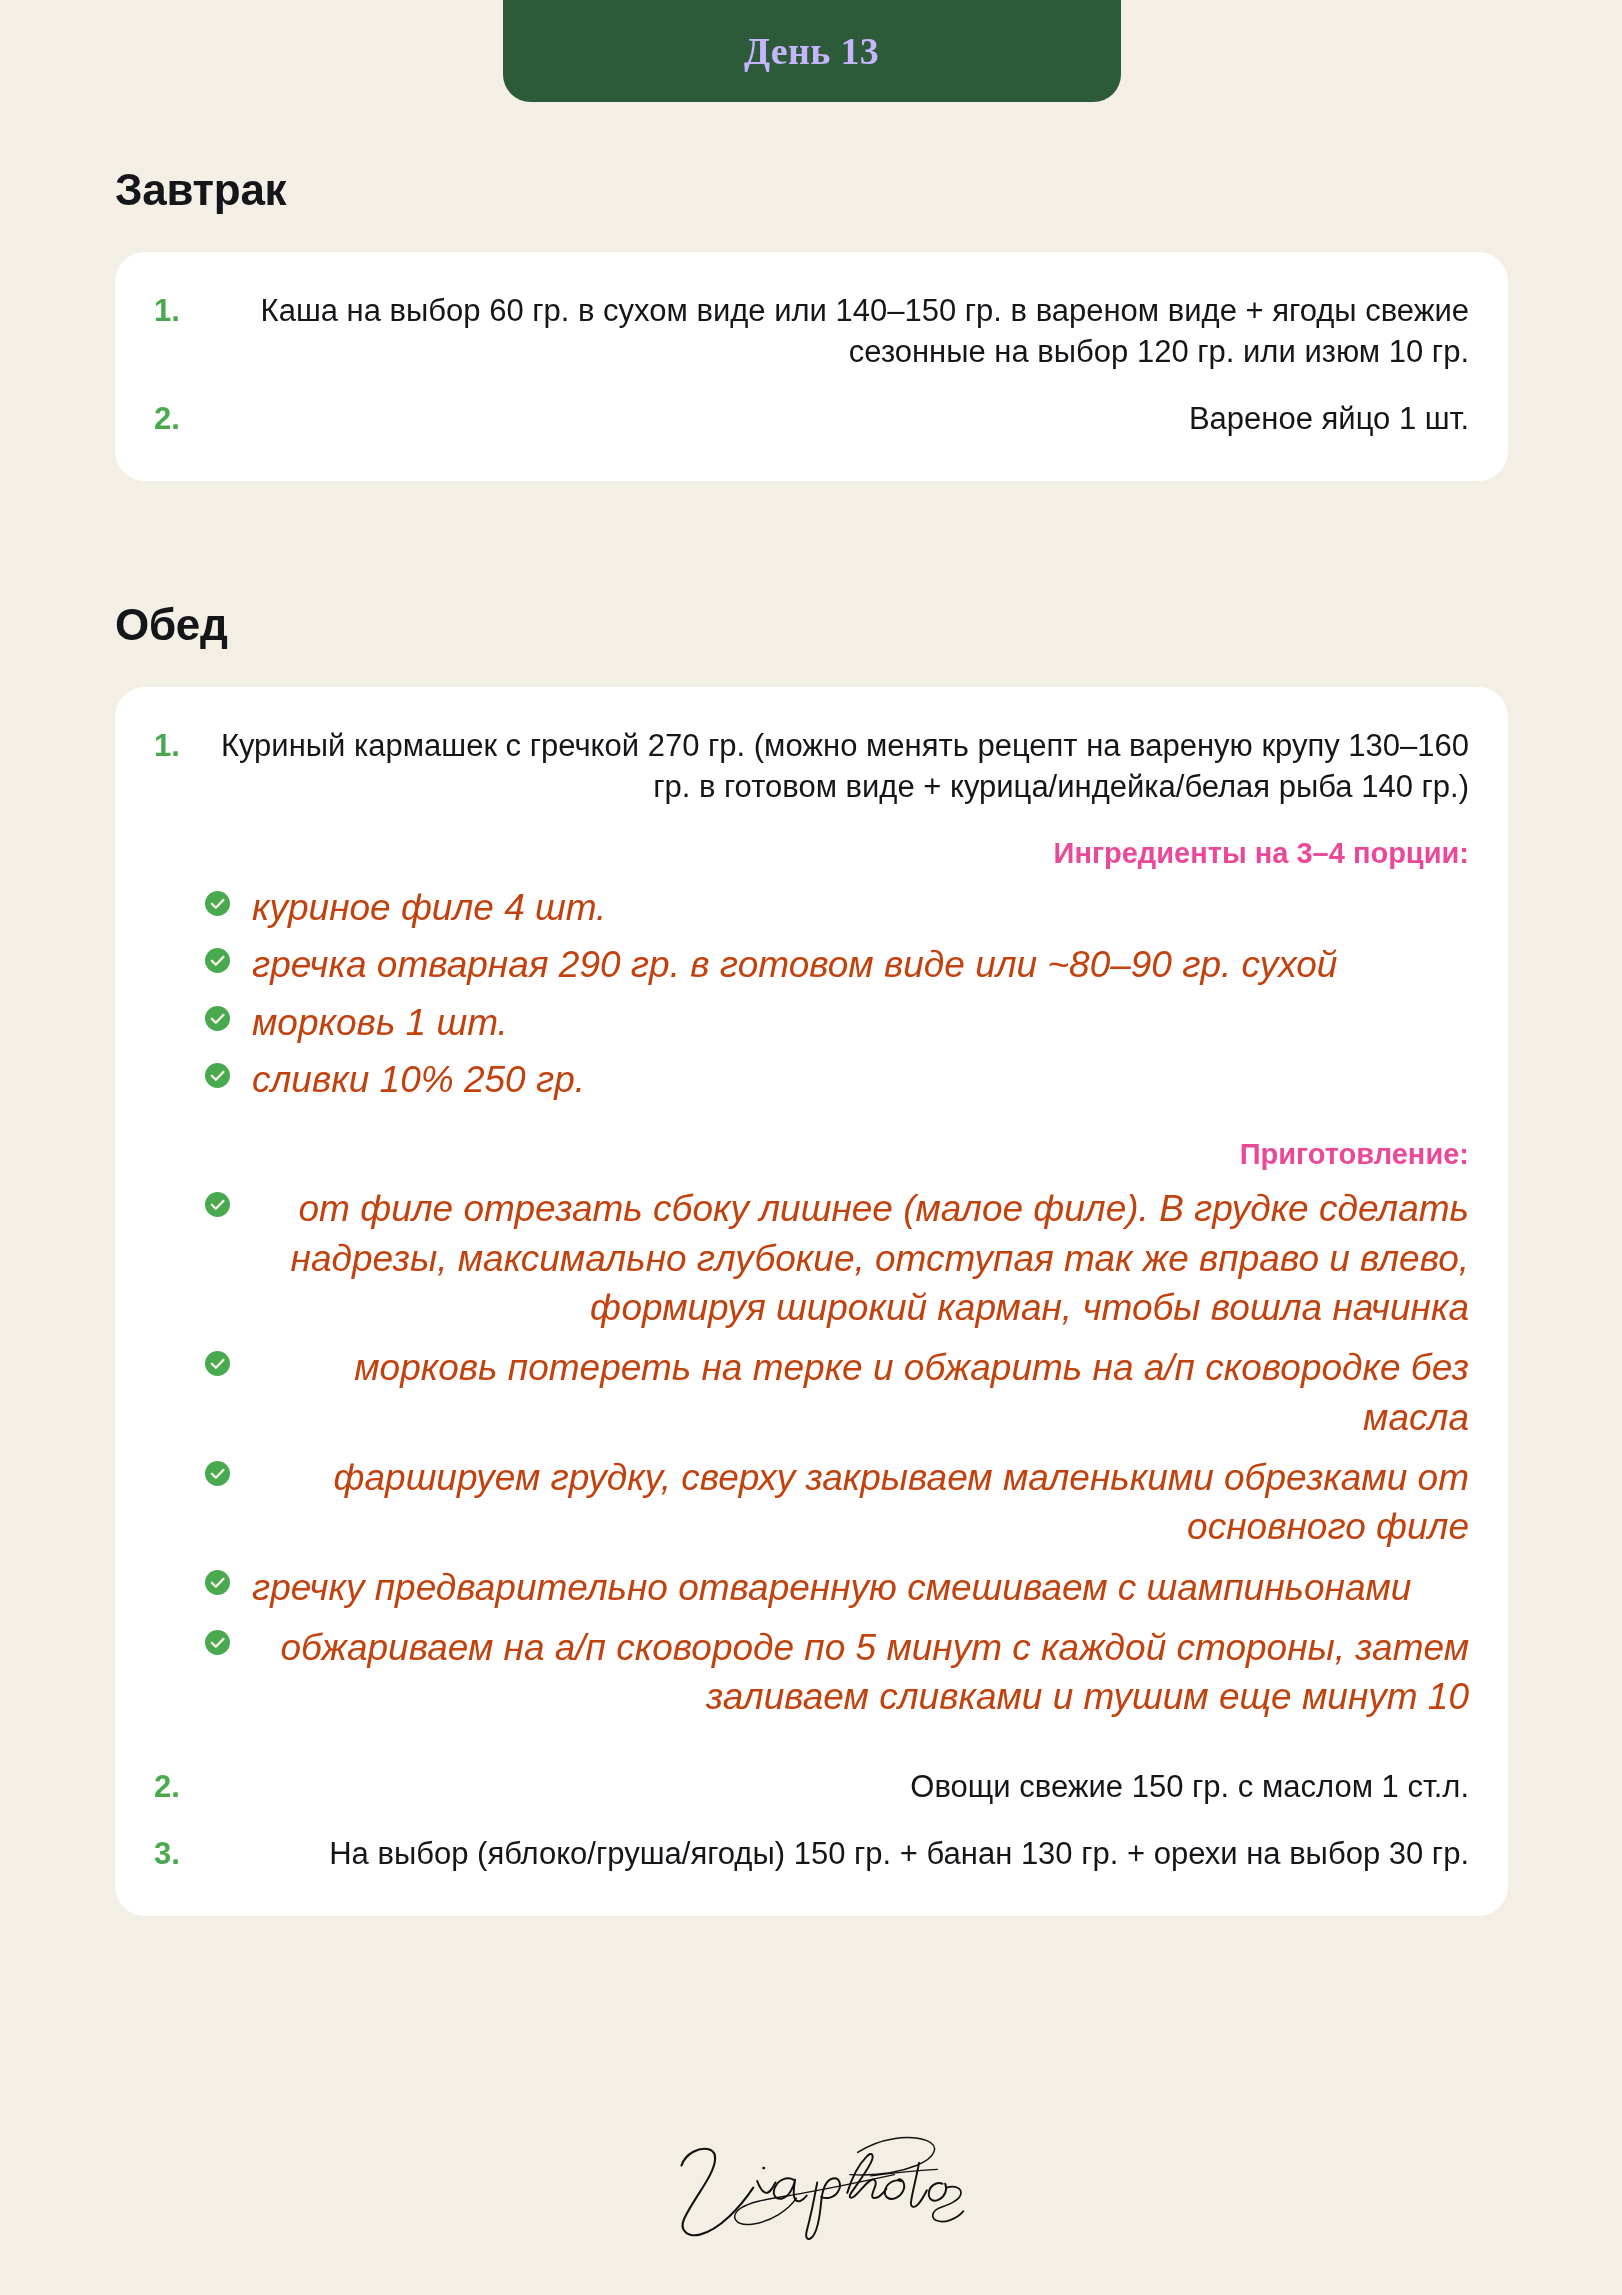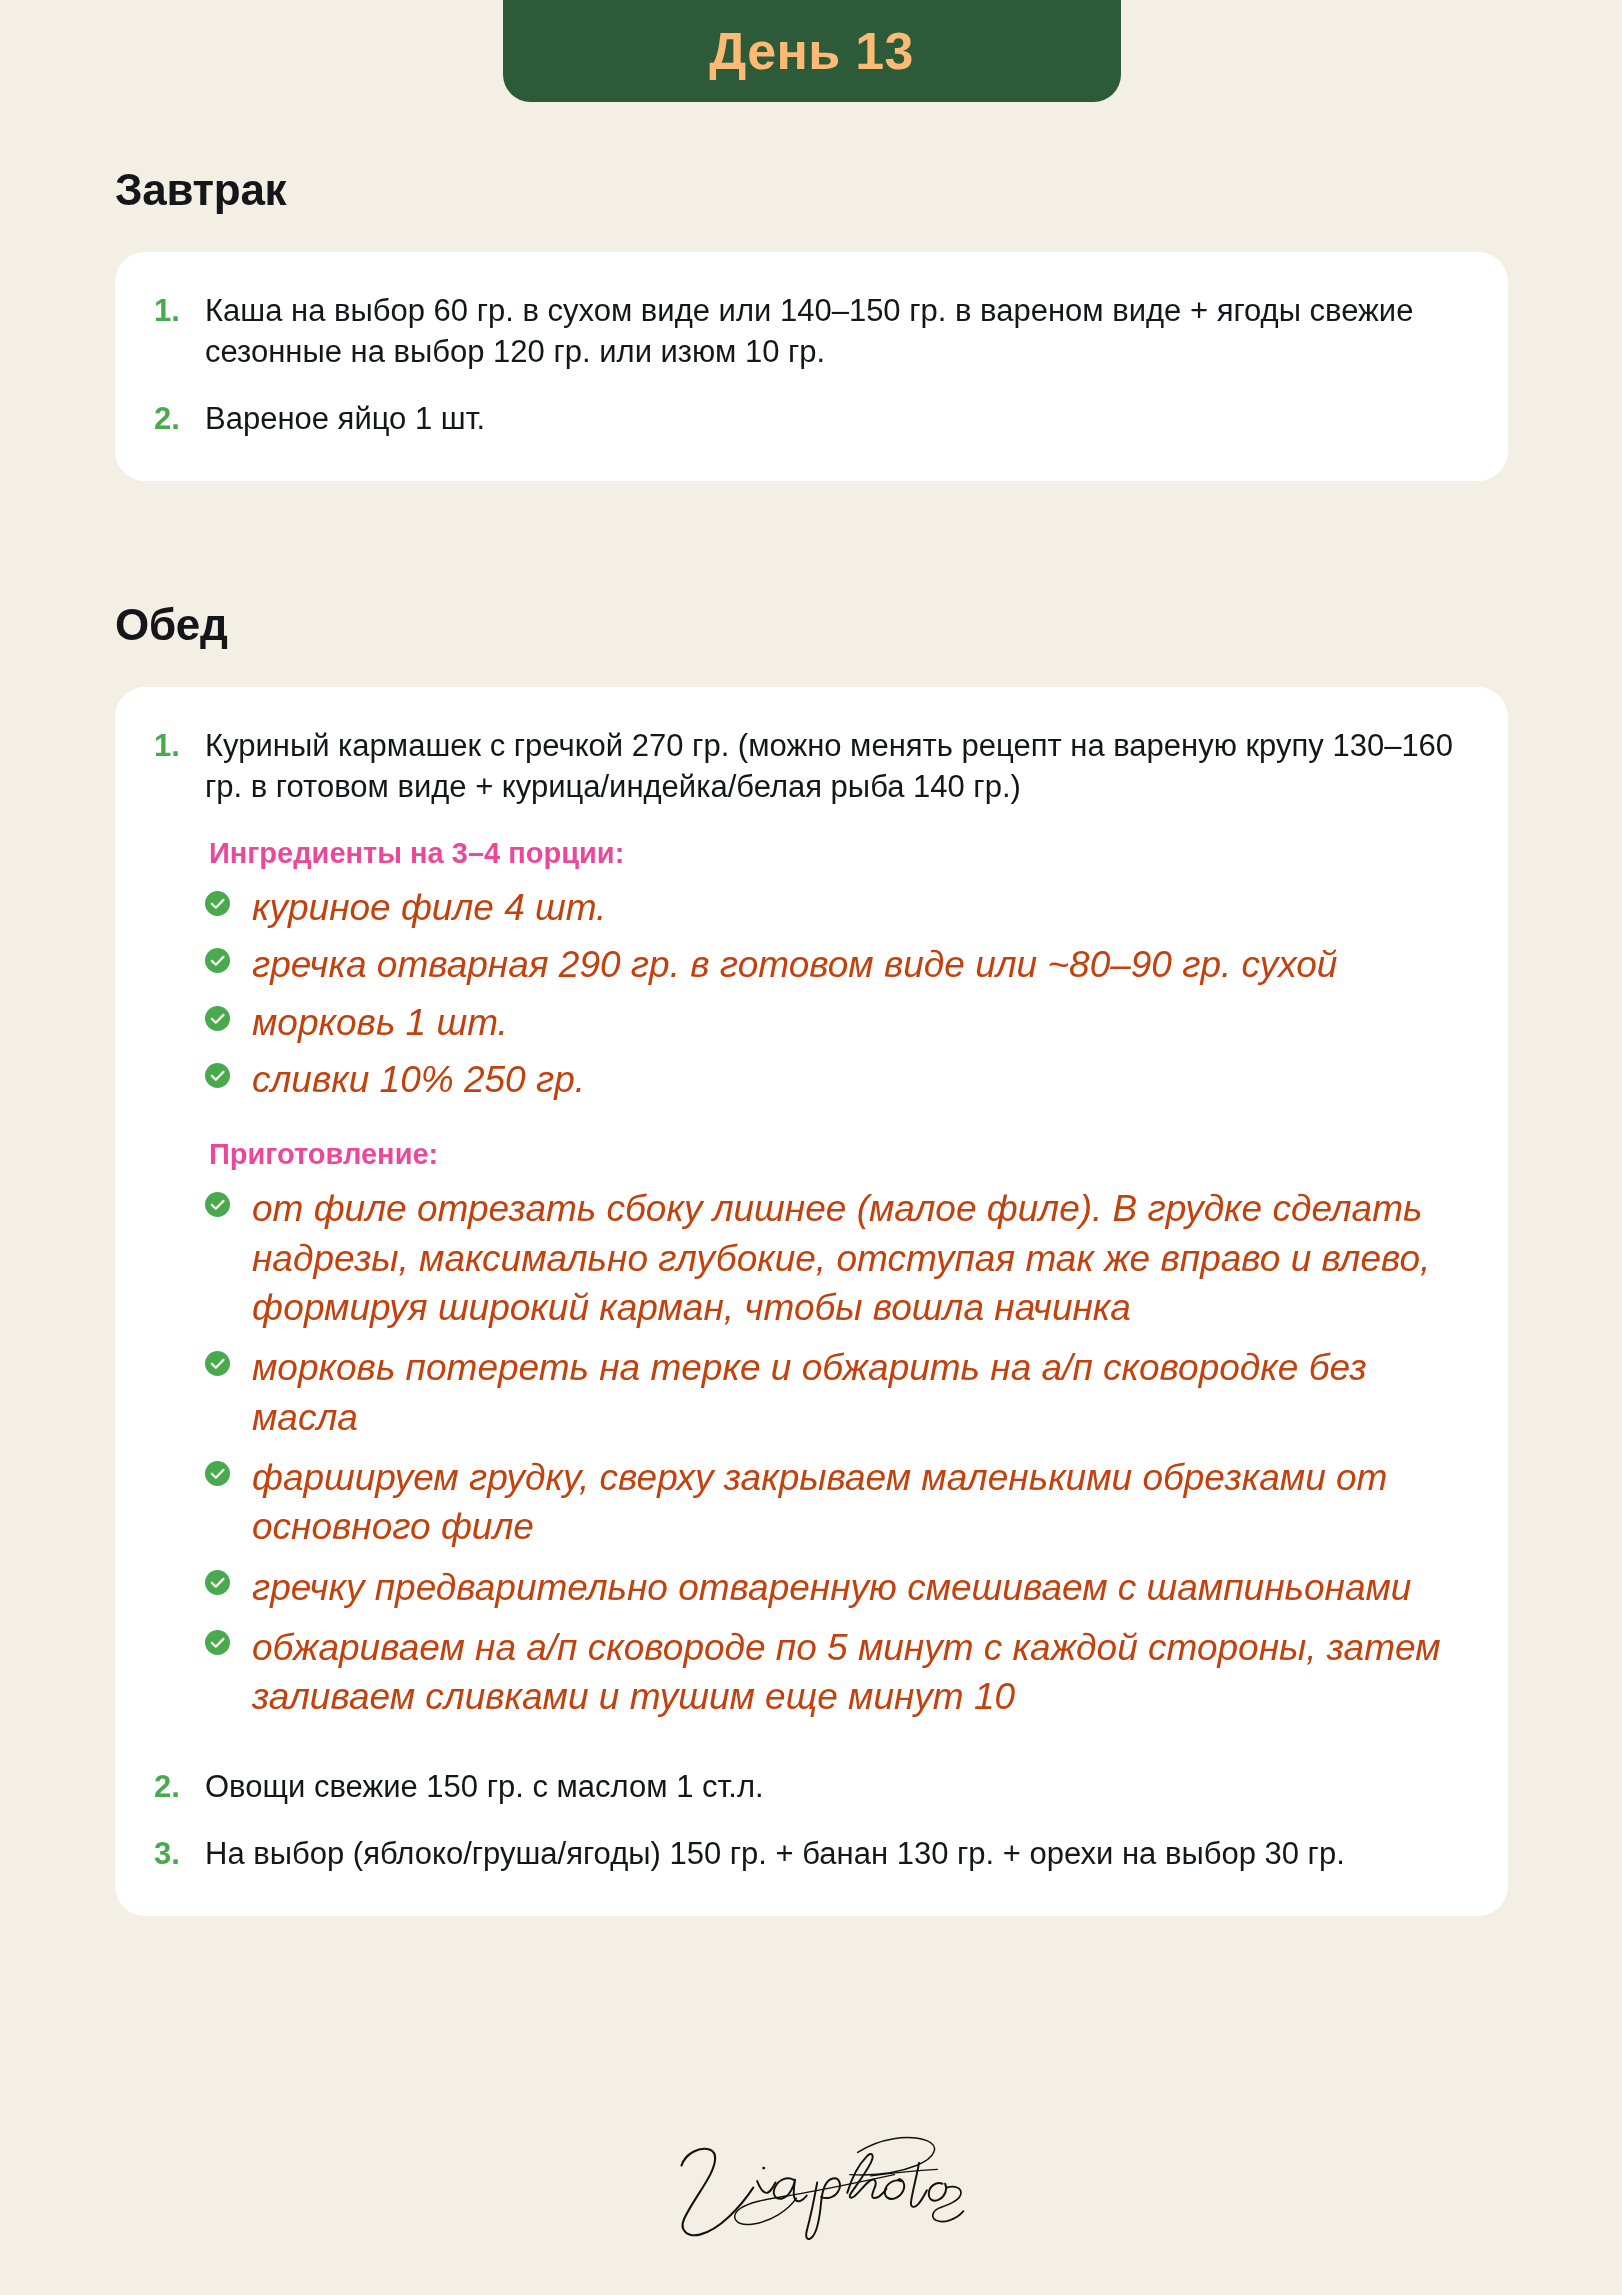--- a/index.html
+++ b/index.html
@@ -26,25 +26,26 @@
   .banner {
     width: 618px;
     height: 102px;
     background: #2D5A38;
     border-radius: 0 0 27.5px 27.5px;
     display: flex;
     align-items: center;
     justify-content: center;
   }
   .banner-title {
-    color: #fdba74;
-    font-size: 52px;
+    color: #c4b5fd;
+    font-size: 38px;
     font-weight: bold;
     letter-spacing: 0.3px;
     line-height: 1;
+    font-family: Liberation Serif, serif;
   }
 
   
   .page {
     padding: 0 115px;
     box-sizing: border-box;
   }
 
   
   .section-heading {
@@ -74,21 +75,21 @@
   }
   .num-item:last-child { margin-bottom: 0; }
   .num-marker {
     color: #49A94F;
     font-size: 31px;
     font-weight: bold;
     line-height: 1.33;
     width: 51px;
     flex: 0 0 51px;
   }
-  .num-body { flex: 1; }
+  .num-body { flex: 1; text-align: right; }
   .num-text {
     font-size: 31px;
     line-height: 1.33;
     color: #14161A;
     margin: 0;
   }
 
   
   .sub-block { margin-top: 27.5px; }
   .sub-title {

